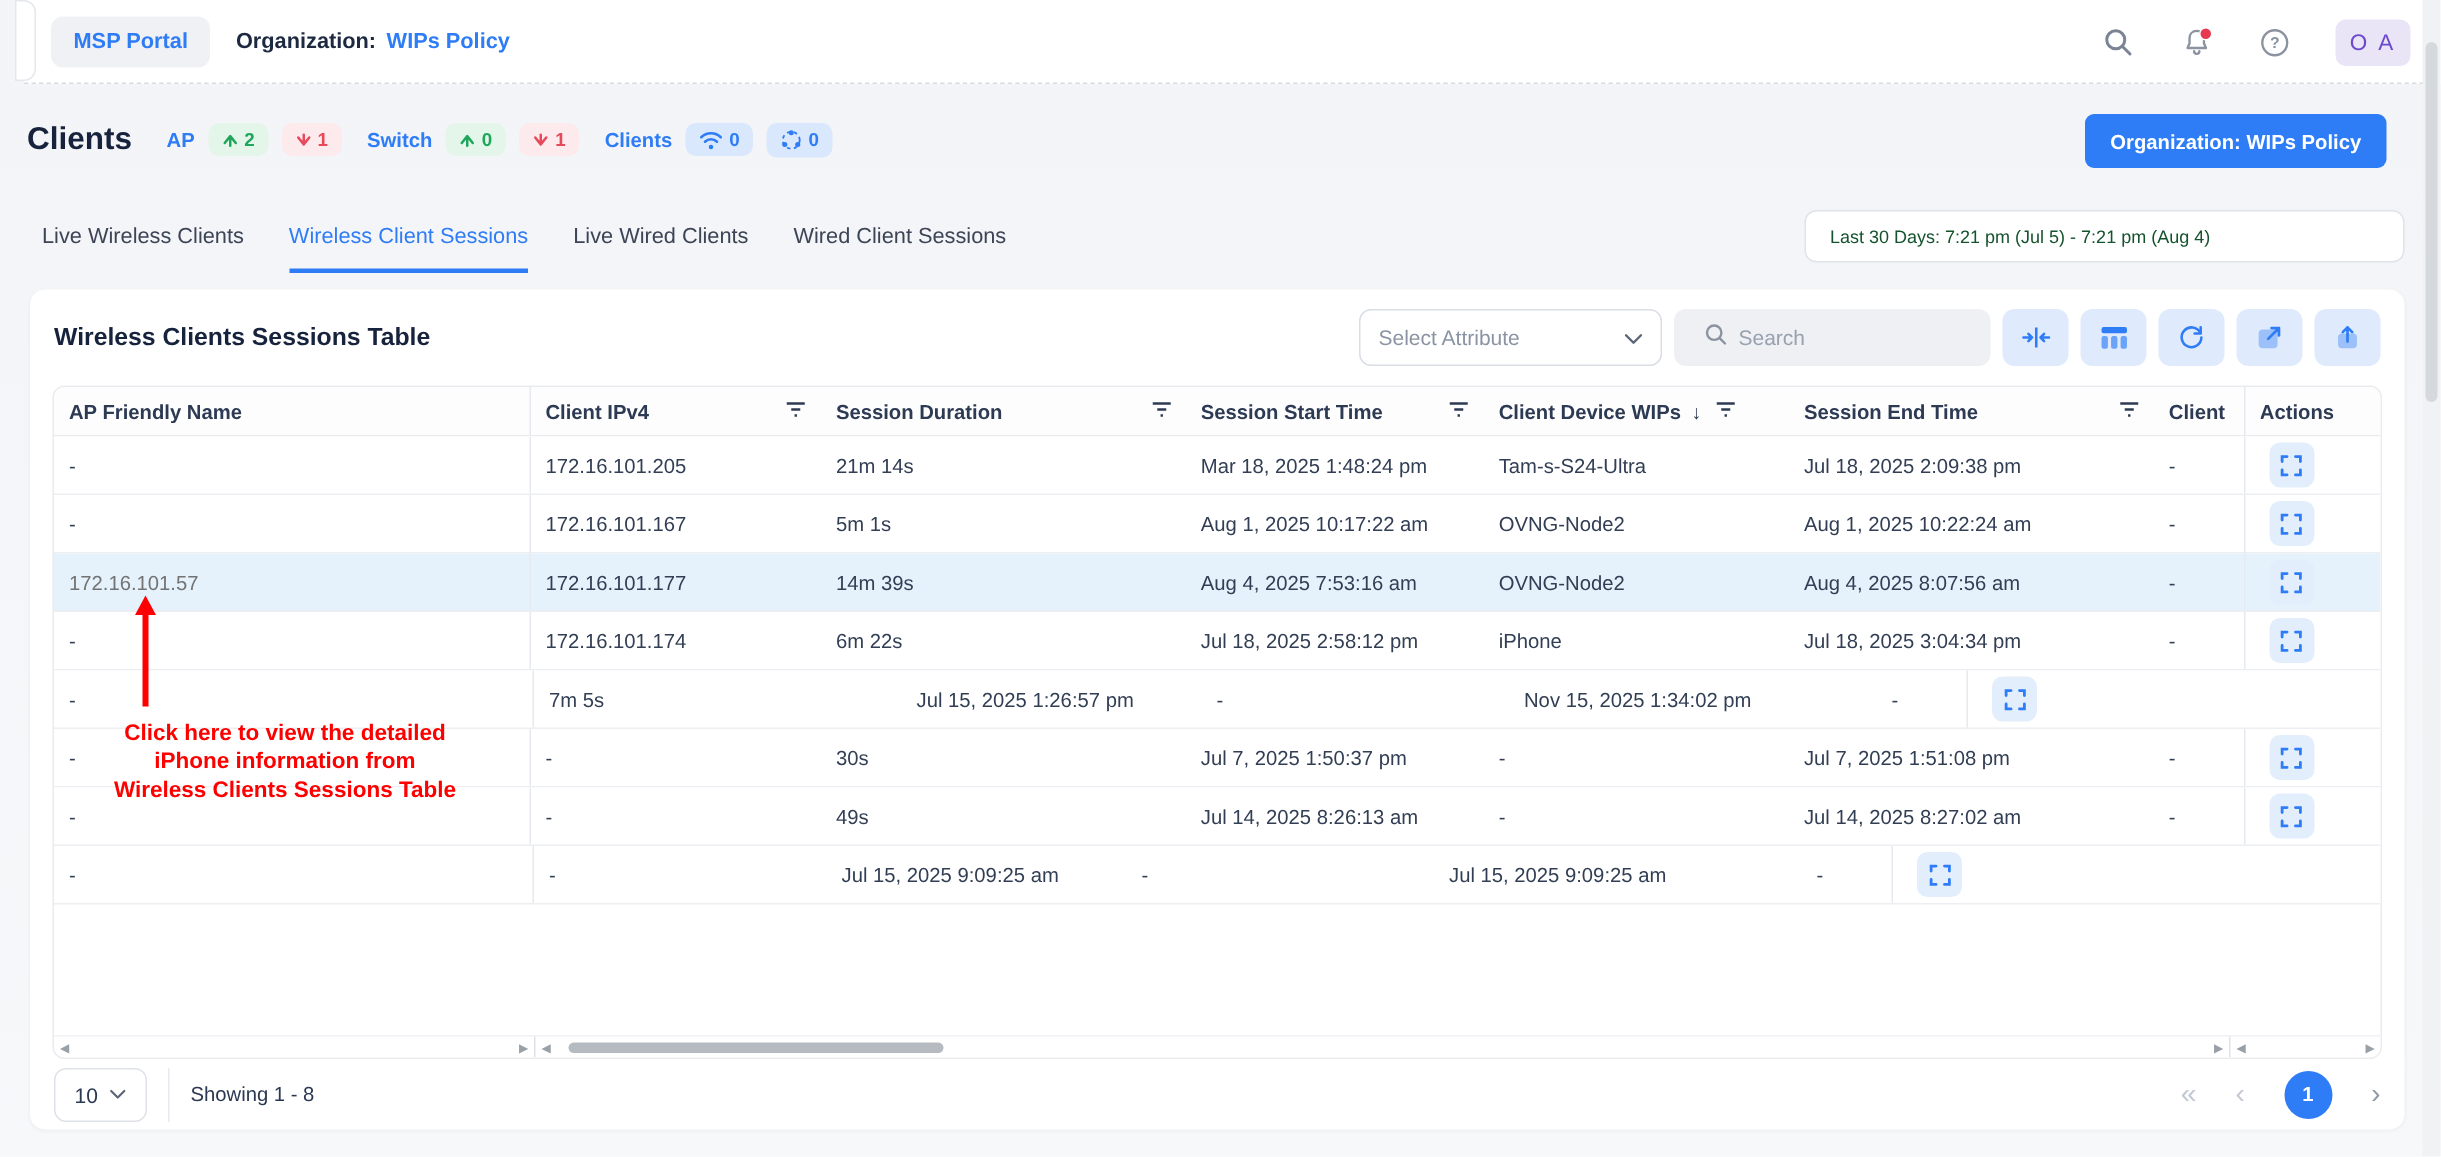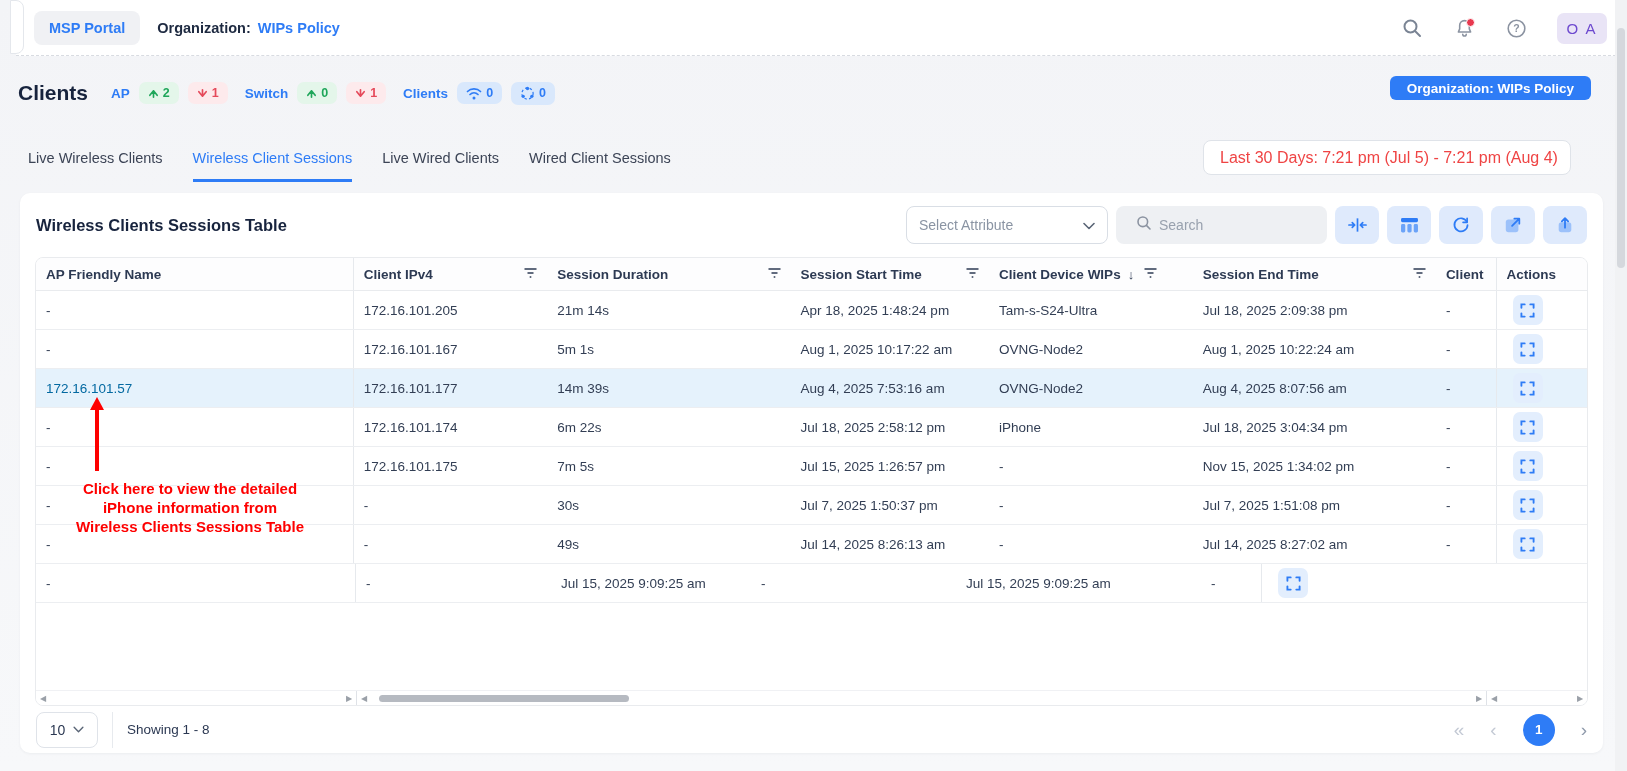--- a/index.html
+++ b/index.html
@@ -21,27 +21,27 @@
 
   
   .header-row { position:absolute; left:0; top:57px; width:1615px; height:72px; display:flex; align-items:center; }
   .page-title { margin-left:18px; font-size:21px; font-weight:bold; color:#17233d; }
   .stats { display:flex; align-items:center; gap:9px; margin-left:23px; }
   .stat-label { color:#2e7cf6; font-weight:bold; font-size:13.5px; margin-left:8px; }
   .pill { display:flex; align-items:center; gap:4px; border-radius:7px; padding:4px 9px; font-size:12.5px; font-weight:bold; cursor:default; }
   .pill.green { background:#e4f6ea; color:#1fa65a; }
   .pill.red { background:#fdeaec; color:#e5495a; }
   .pill.blue { background:#d9e8fc; color:#2e7cf6; }
-  .org-button { position:absolute; right:24px; top:19px; width:201px; height:24px; background:#2e7cf6; color:#fff; font-weight:bold; font-size:13.5px; border:none; border-radius:6px; display:flex; align-items:center; justify-content:center; cursor:pointer; }
+  .org-button { position:absolute; right:24px; top:19px; width:201px; height:36px; background:#2e7cf6; color:#fff; font-weight:bold; font-size:13.5px; border:none; border-radius:6px; display:flex; align-items:center; justify-content:center; cursor:pointer; }
 
   
   .tabs { position:absolute; left:28px; top:150px; display:flex; gap:30px; }
   .tab { font-size:14.5px; color:#3c4456; padding-bottom:13px; cursor:pointer; }
   .tab.active { color:#2e7cf6; border-bottom:3px solid #2e7cf6; }
-  .date-box { position:absolute; left:1203px; top:140px; width:368px; height:35px; background:#fff; border:1px solid #dfe3e9; border-radius:8px; display:flex; align-items:center; padding-left:16px; font-size:16px; color:#ef4444; cursor:pointer; }
+  .date-box { position:absolute; left:1203px; top:140px; width:400px; height:35px; background:#fff; border:1px solid #dfe3e9; border-radius:8px; display:flex; align-items:center; padding-left:16px; font-size:12px; color:#14532d; cursor:pointer; }
 
   
   .card { position:absolute; left:20px; top:193px; width:1583px; height:560px; background:#fff; border-radius:10px; box-shadow:0 1px 3px rgba(20,30,60,.05); }
   .card-header { height:64px; display:flex; align-items:center; padding:0 16px; }
   .card-title { font-size:16.5px; font-weight:bold; color:#17233d; }
   .toolbar { margin-left:auto; display:flex; align-items:flex-end; gap:8px; }
   .attr-select { width:202px; height:38px; border:1px solid #d9dee5; border-radius:8px; background:#fff; display:flex; align-items:center; padding:0 12px; font-size:14px; color:#8a94a3; cursor:pointer; }
   .attr-select .chev { margin-left:auto; }
   .search-box { width:211px; height:38px; border-radius:8px; background:#eef0f3; display:flex; align-items:center; padding:0 20px; gap:7px; }
   .search-box input { border:none; outline:none; background:transparent; font-size:14px; color:#3c4a5e; width:150px; font-family:"Liberation Sans",sans-serif; }
@@ -54,21 +54,21 @@
   .th { display:flex; align-items:center; padding:0 10px; font-size:13.5px; font-weight:bold; color:#2d3a53; white-space:nowrap; overflow:hidden; cursor:pointer; }
   .th .lab { overflow:hidden; white-space:nowrap; }
   .th .ficon { margin-left:auto; flex:0 0 auto; }
   .th .ficon.inline { margin-left:10px; }
   .sort-arrow { font-size:13px; color:#2d3a53; margin-left:7px; }
   .tr { display:flex; height:39px; border-bottom:1px solid #eceef1; background:#fff; }
   .tr.hl { background:#e5f2fc; }
   .td { display:flex; align-items:center; padding:0 10px; font-size:13.5px; color:#323e54; white-space:nowrap; overflow:hidden; }
   .pin-r { border-right:1px solid #e6e9ed; }
   .pin-l { border-left:1px solid #e6e9ed; }
-  .ap-link { color:#0369a1; cursor:pointer; }
+  .ap-link { color:#737373; cursor:pointer; }
   .expand-btn { width:30px; height:30px; border:none; border-radius:7px; background:#e3eefd; display:flex; align-items:center; justify-content:center; cursor:pointer; margin-left:6px; }
 
   
   .scroll-row { position:absolute; left:0; right:0; bottom:0; height:15px; display:flex; border-top:1px solid #f0f1f4; background:#fff; }
   .scroll-seg { position:relative; height:100%; display:flex; align-items:center; }
   .scroll-seg .arr { font-size:8px; color:#9aa0a8; width:14px; text-align:center; cursor:pointer; }
   .scroll-seg .arr.right { margin-left:auto; }
   .seg-div { width:1px; background:#dfe2e7; height:100%; }
   .scroll-thumb { position:absolute; left:22px; top:4px; width:250px; height:7px; border-radius:4px; background:#b6bac1; cursor:pointer; }
 
@@ -293,21 +293,21 @@
           </div>
           <div class="th pin-l" style="width: 92px;">
             <span class="lab">Actions</span>
           </div>
         </div>
       <div id="tbody">
           <div class="tr">
             <div class="td pin-r" style="width: 320px;">-</div>
             <div class="td" style="width: 195px;">172.16.101.205</div>
             <div class="td" style="width: 245px;">21m 14s</div>
-            <div class="td" style="width: 200px;">Apr 18, 2025 1:48:24 pm</div>
+            <div class="td" style="width: 200px;">Mar 18, 2025 1:48:24 pm</div>
             <div class="td" style="width: 205px;">Tam-s-S24-Ultra</div>
             <div class="td" style="width: 245px;">Jul 18, 2025 2:09:38 pm</div>
             <div class="td" style="width: 60px;">-</div>
             <div class="td pin-l" style="width: 92px;">
               <button class="expand-btn">
                 <svg width="15" height="15" viewBox="0 0 16 16">
                   <path d="M1.5 5 V1.5 H5" fill="none" stroke="#2e7cf6" stroke-width="2" stroke-linecap="round"></path>
                   <path d="M11 1.5 H14.5 V5" fill="none" stroke="#2e7cf6" stroke-width="2" stroke-linecap="round"></path>
                   <path d="M14.5 11 V14.5 H11" fill="none" stroke="#2e7cf6" stroke-width="2" stroke-linecap="round"></path>
                   <path d="M5 14.5 H1.5 V11" fill="none" stroke="#2e7cf6" stroke-width="2" stroke-linecap="round"></path>
@@ -369,21 +369,20 @@
                   <path d="M1.5 5 V1.5 H5" fill="none" stroke="#2e7cf6" stroke-width="2" stroke-linecap="round"></path>
                   <path d="M11 1.5 H14.5 V5" fill="none" stroke="#2e7cf6" stroke-width="2" stroke-linecap="round"></path>
                   <path d="M14.5 11 V14.5 H11" fill="none" stroke="#2e7cf6" stroke-width="2" stroke-linecap="round"></path>
                   <path d="M5 14.5 H1.5 V11" fill="none" stroke="#2e7cf6" stroke-width="2" stroke-linecap="round"></path>
                 </svg>
               </button>
             </div>
           </div>
           <div class="tr">
             <div class="td pin-r" style="width: 320px;">-</div>
-            <div class="td" style="width: 195px;">172.16.101.175</div>
             <div class="td" style="width: 245px;">7m 5s</div>
             <div class="td" style="width: 200px;">Jul 15, 2025 1:26:57 pm</div>
             <div class="td" style="width: 205px;">-</div>
             <div class="td" style="width: 245px;">Nov 15, 2025 1:34:02 pm</div>
             <div class="td" style="width: 60px;">-</div>
             <div class="td pin-l" style="width: 92px;">
               <button class="expand-btn">
                 <svg width="15" height="15" viewBox="0 0 16 16">
                   <path d="M1.5 5 V1.5 H5" fill="none" stroke="#2e7cf6" stroke-width="2" stroke-linecap="round"></path>
                   <path d="M11 1.5 H14.5 V5" fill="none" stroke="#2e7cf6" stroke-width="2" stroke-linecap="round"></path>

